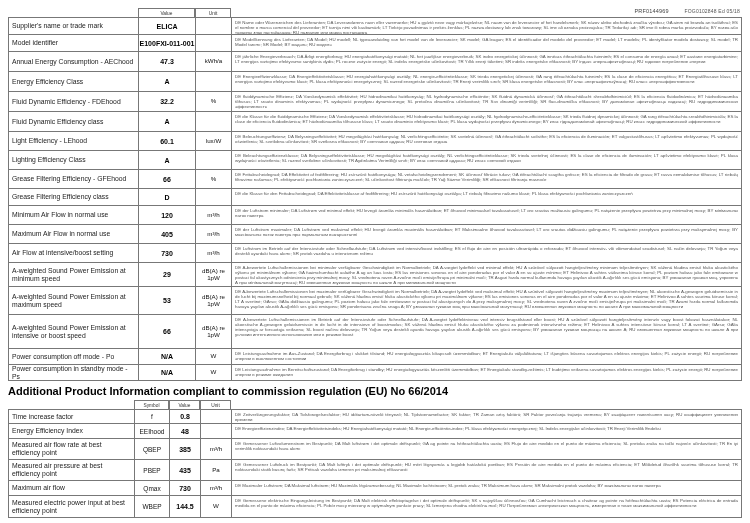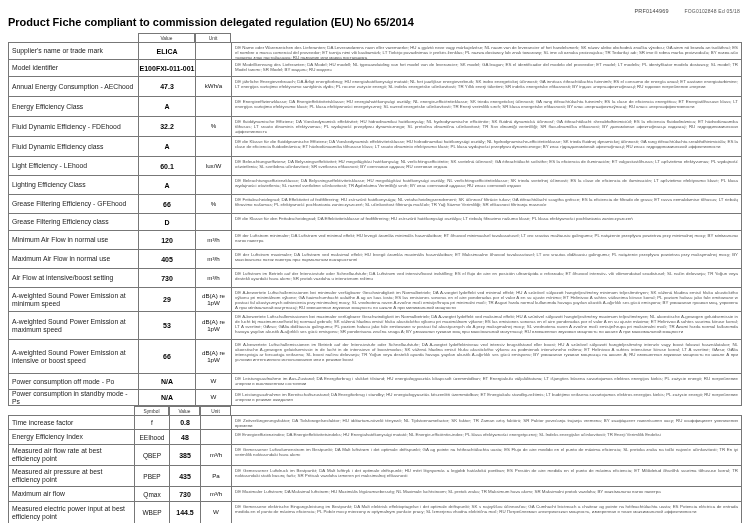--- a/index.html
+++ b/index.html
@@ -32,21 +32,20 @@
 </style>
 </head>
 <body>
 
 <div class="page">
   <div class="topcodes">
     <span class="c1">PRF0144969</span>
     <span class="c2">FOG0102848 Ed 05/18</span>
   </div>
 
-  <h1>Product Fiche compliant to commission delegated regulation (EU) No 65/2014</h1>
 
   <div class="thead t1">
     <div class="hx"></div>
     <div class="hb">Value</div>
     <div class="hb">Unit</div>
     <div class="hx"></div>
   </div>
   <div class="tbody" id="t1">
       <div class="row t1r" style="height: 16px;">
         <div class="cell lab">Supplier's name or trade mark</div>
@@ -151,20 +150,21 @@
         <div class="cell desc">DE Leistungsaufnahme im Aus-Zustand; DA Energiforbrug i slukket tilstand; HU energiafogyasztás kikapcsolt üzemmódban; ET Energiakulu väljalülitatuna; LT išjungties būsena suvartojamos elektros energijos kiekis; PL zużycie energii; RU потребление энергии в выключенном состоянии</div>
       </div>
       <div class="row t1r" style="height: 15px;">
         <div class="cell lab">Power consumption in standby mode - Ps</div>
         <div class="cell val">N/A</div>
         <div class="cell unit">W</div>
         <div class="cell desc">DE Leistungsaufnahme im Bereitschaftszustand; DA Energiforbrug i standby; HU energiafogyasztás készenléti üzemmódban; ET Energiakulu standby-režiimis; LT budėjimo veiksena suvartojamos elektros energijos kiekis; PL zużycie energii; RU потребление энергии в режиме ожидания</div>
       </div>
     </div>
 
+  <h2>Additional Product Information compliant to commission regulation (EU) No 66/2014</h2>
 
   <div class="thead t2">
     <div class="hx"></div>
     <div class="hb">Symbol</div>
     <div class="hb">Value</div>
     <div class="hb">Unit</div>
     <div class="hx"></div>
   </div>
   <div class="tbody" id="t2">
       <div class="row t2r" style="height: 13px;">

